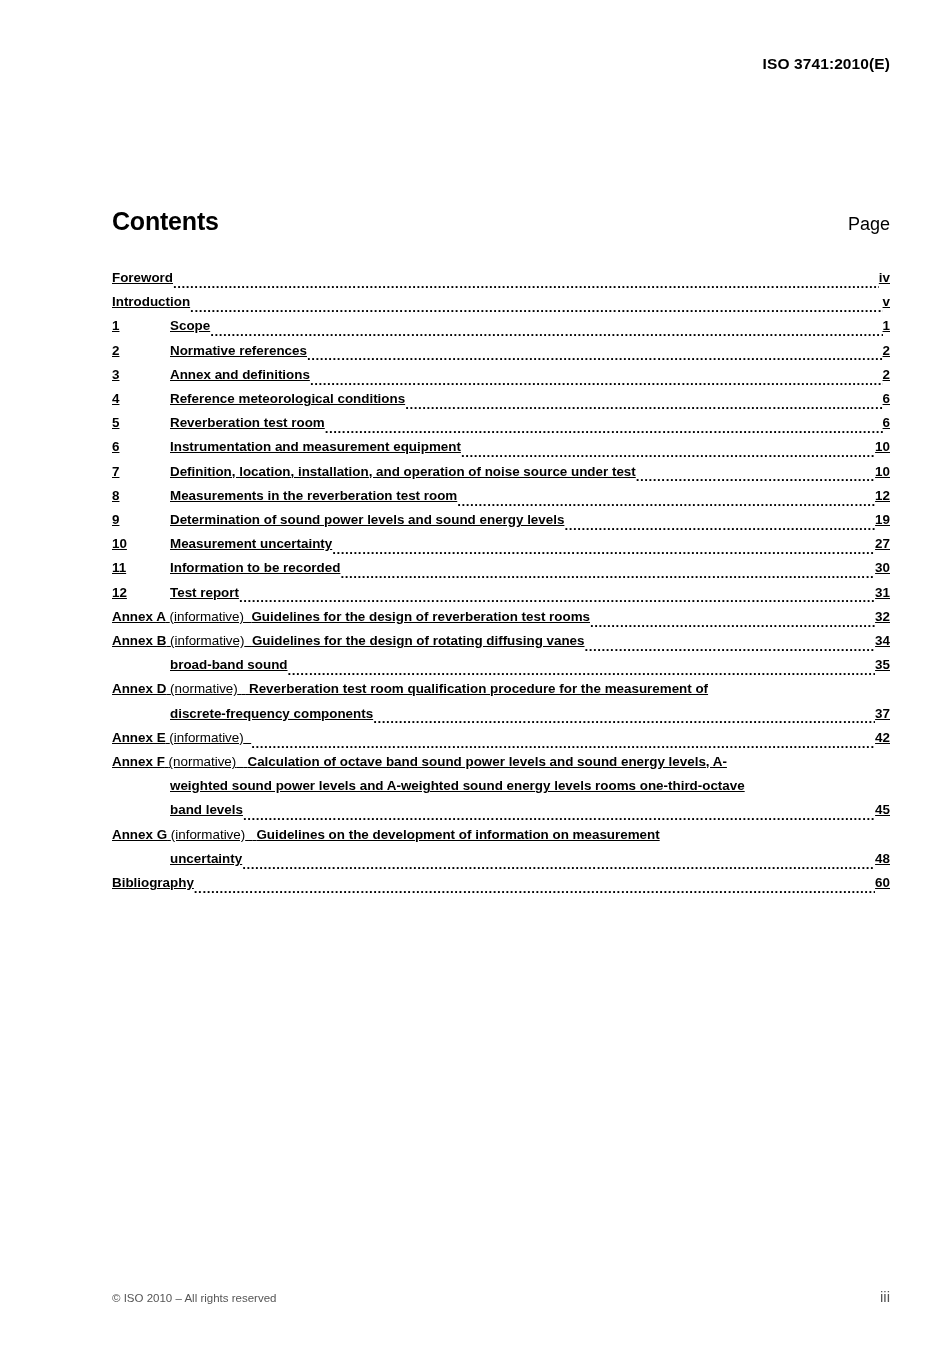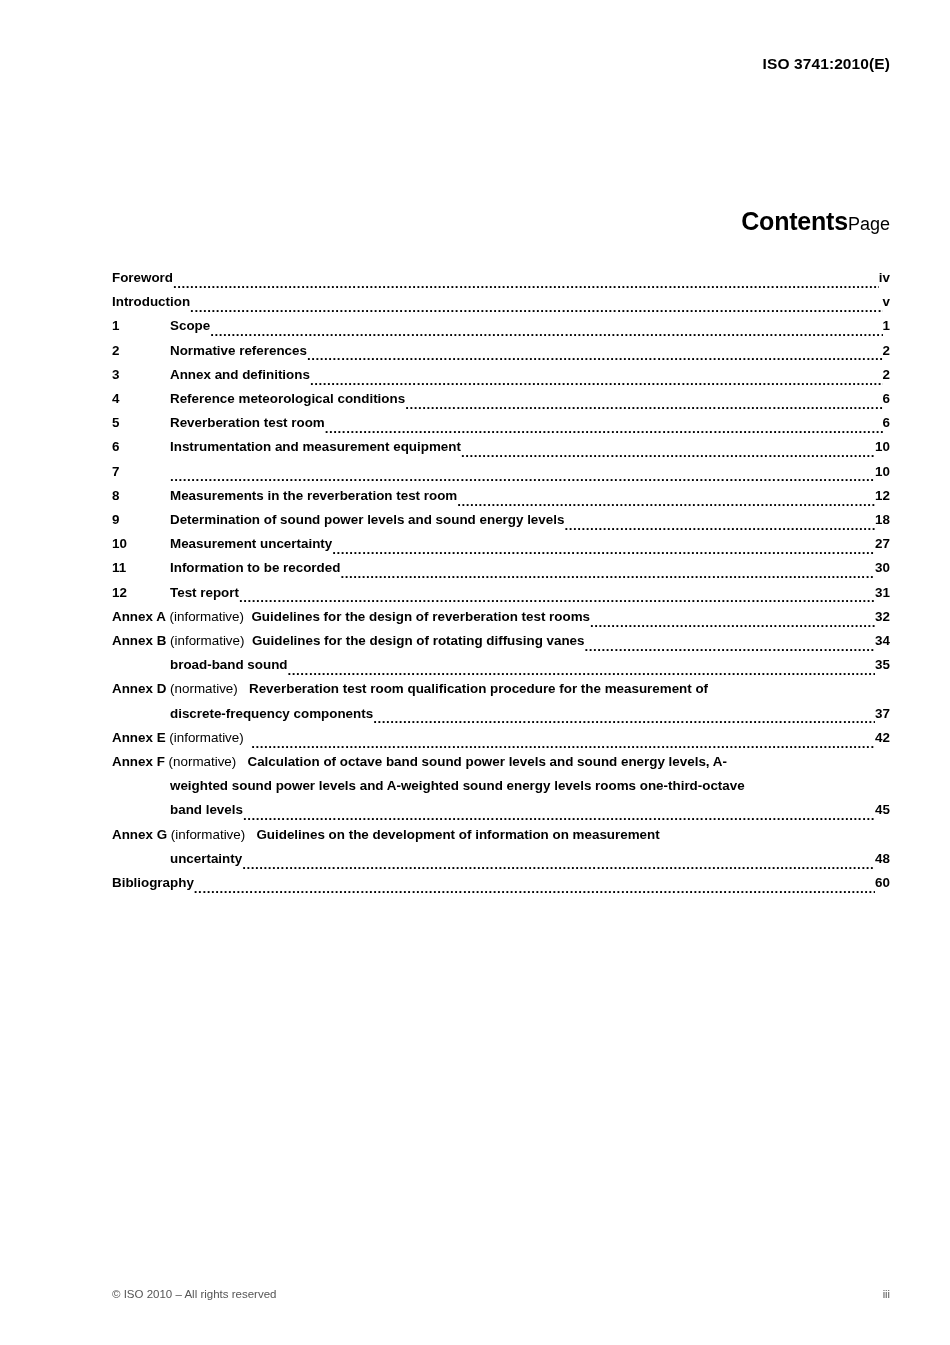--- a/index.html
+++ b/index.html
@@ -37,39 +37,40 @@
   }
 
   
   .contents-head {
     position: absolute;
     left: 112px;
     top: 207px;
     width: 778px;
     display: flex;
     align-items: baseline;
-    justify-content: flex-end;
+    justify-content: space-between;
   }
   .contents-title {
     font-size: 25px;
     font-weight: bold;
     letter-spacing: -0.2px;
   }
   .page-word {
     font-size: 18px;
     font-weight: normal;
   }
 
   
   .toc {
     position: absolute;
     left: 112px;
     top: 266px;
     width: 778px;
     font-size: 13.4px;
+    text-decoration: underline;
   }
 
   .toc-entry {
     display: block;
     margin: 0;
     padding: 0;
     line-height: 24.2px;
   }
 
   
@@ -137,21 +138,21 @@
     top: 1288px;
     width: 778px;
     display: flex;
     justify-content: space-between;
     align-items: baseline;
     font-size: 11.5px;
     color: #555555;
     gap: 17px;
   }
   .footer .folio {
-    font-size: 11px;
+    font-size: 15px;
     color: #555555;
   }
 </style>
 </head>
 <body>
 
 <div class="page">
 
   <div class="doc-header">ISO 3741:2010(E)</div>
 
@@ -228,40 +229,41 @@
         <span class="num">6</span>
         <span class="bold">Instrumentation and measurement equipment</span>
         <span class="leader"></span>
         <span class="pg">10</span>
       </div>
     </div>
 
     <div class="toc-entry">
       <div class="row">
         <span class="num">7</span>
+        <span class="bold">Definition, location, installation, and operation of noise source under test</span>
         <span class="leader"></span>
         <span class="pg">10</span>
       </div>
     </div>
 
     <div class="toc-entry">
       <div class="row">
         <span class="num">8</span>
         <span class="bold">Measurements in the reverberation test room</span>
         <span class="leader"></span>
         <span class="pg">12</span>
       </div>
     </div>
 
     <div class="toc-entry">
       <div class="row">
         <span class="num">9</span>
         <span class="bold">Determination of sound power levels and sound energy levels</span>
         <span class="leader"></span>
-        <span class="pg">18</span>
+        <span class="pg">19</span>
       </div>
     </div>
 
     <div class="toc-entry">
       <div class="row">
         <span class="num">10</span>
         <span class="bold">Measurement uncertainty</span>
         <span class="leader"></span>
         <span class="pg">27</span>
       </div>

